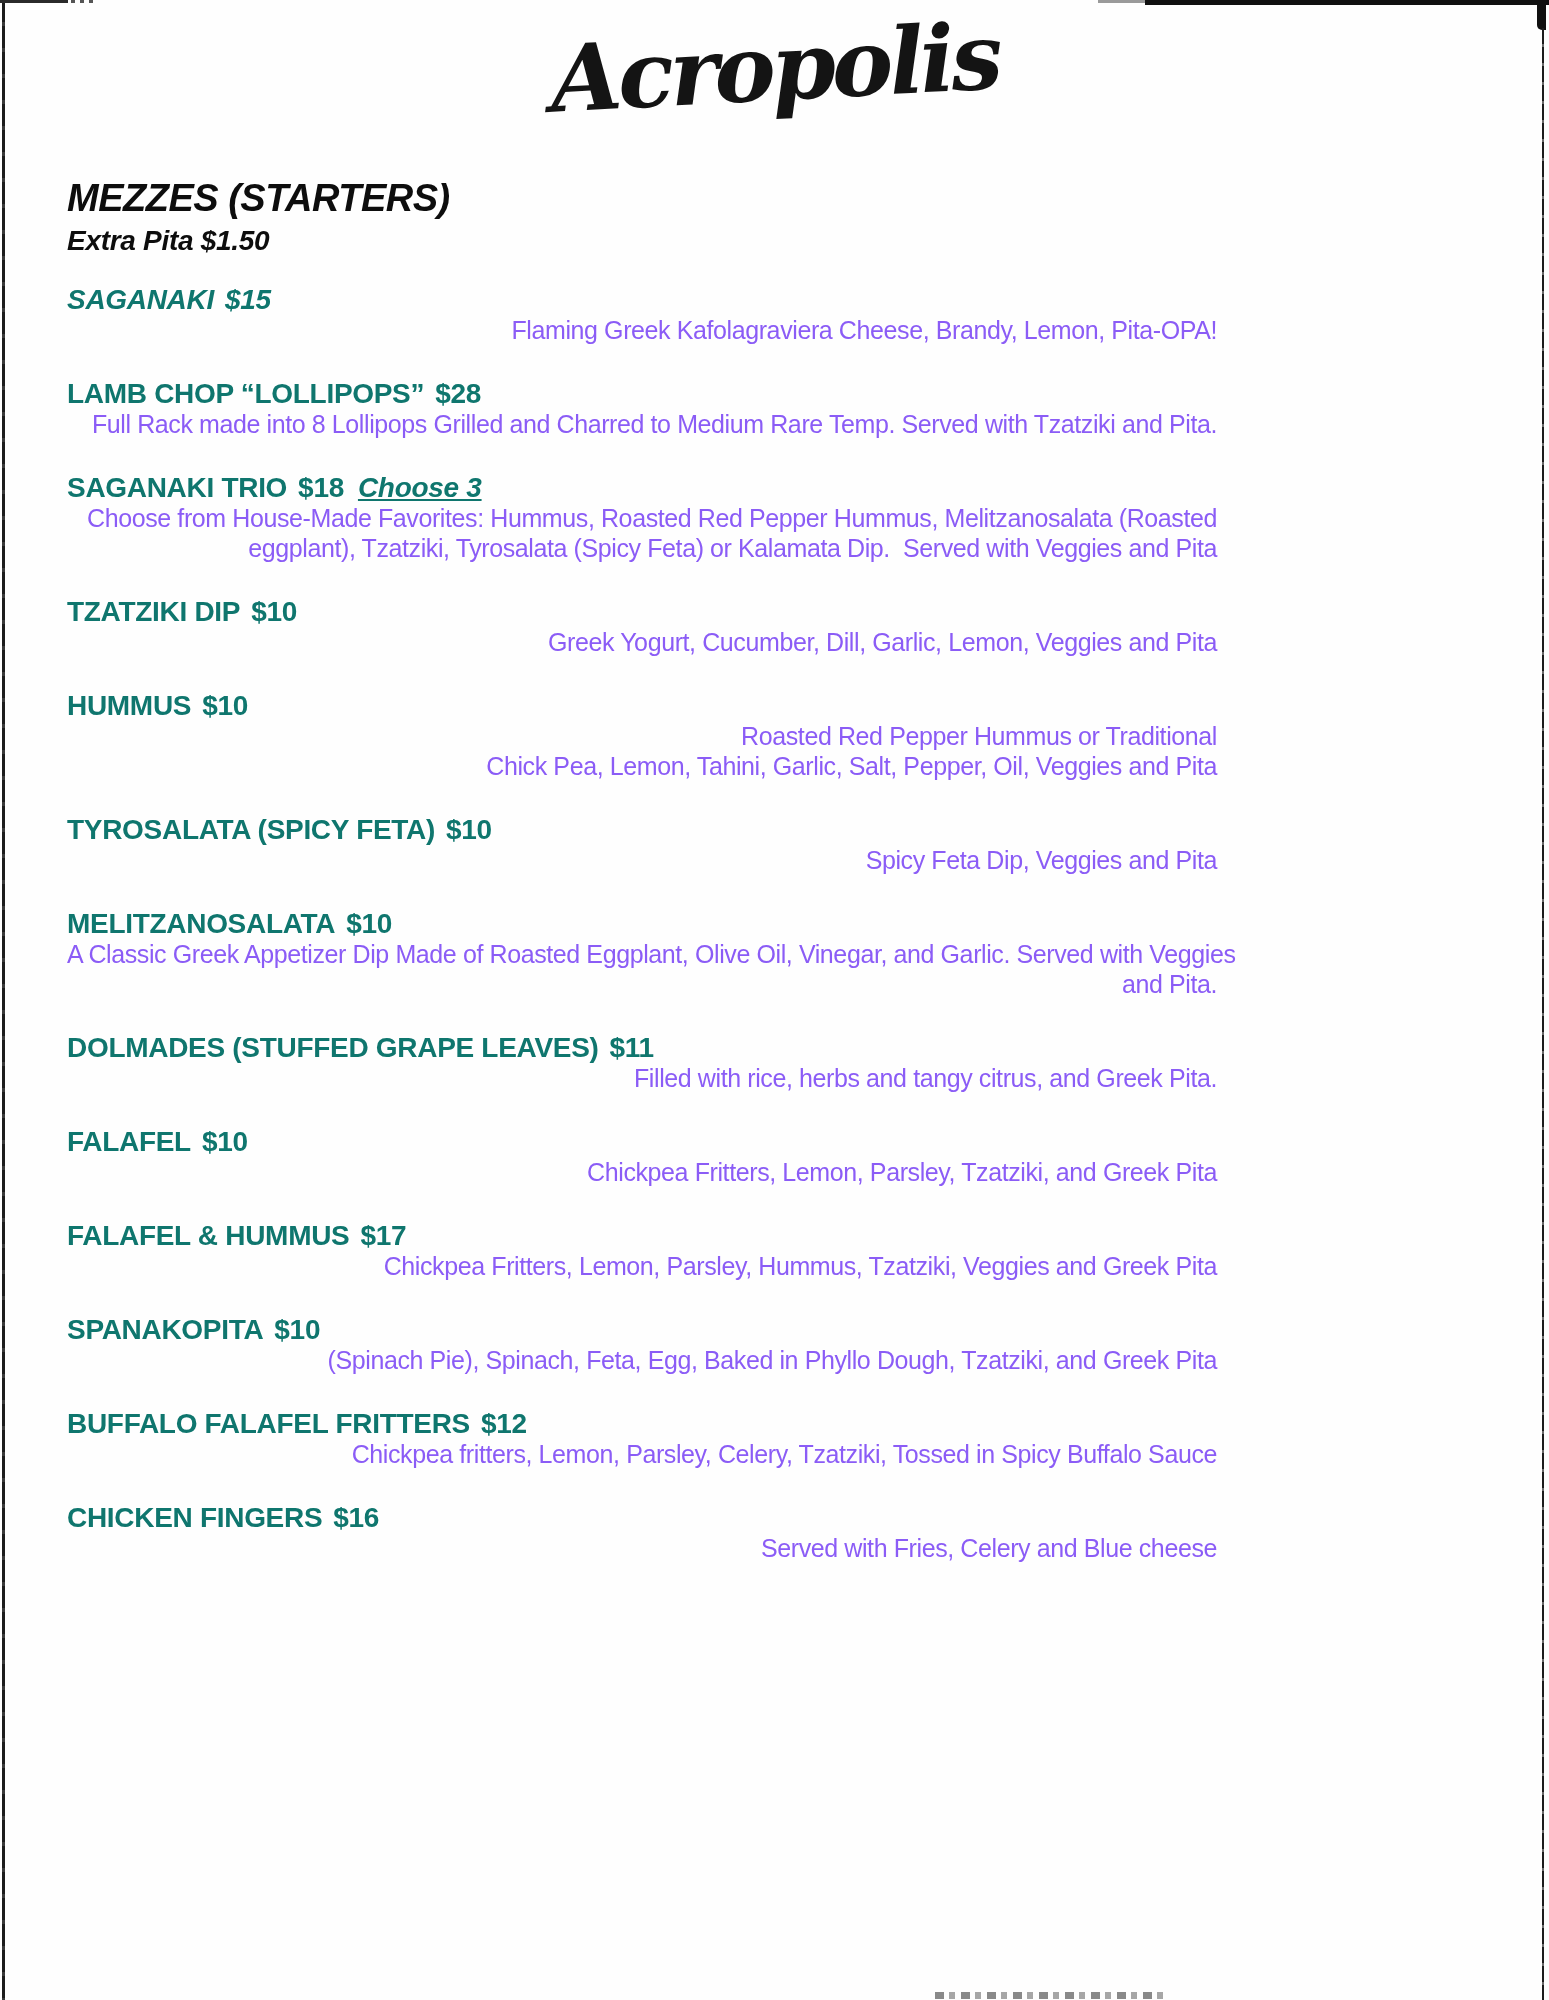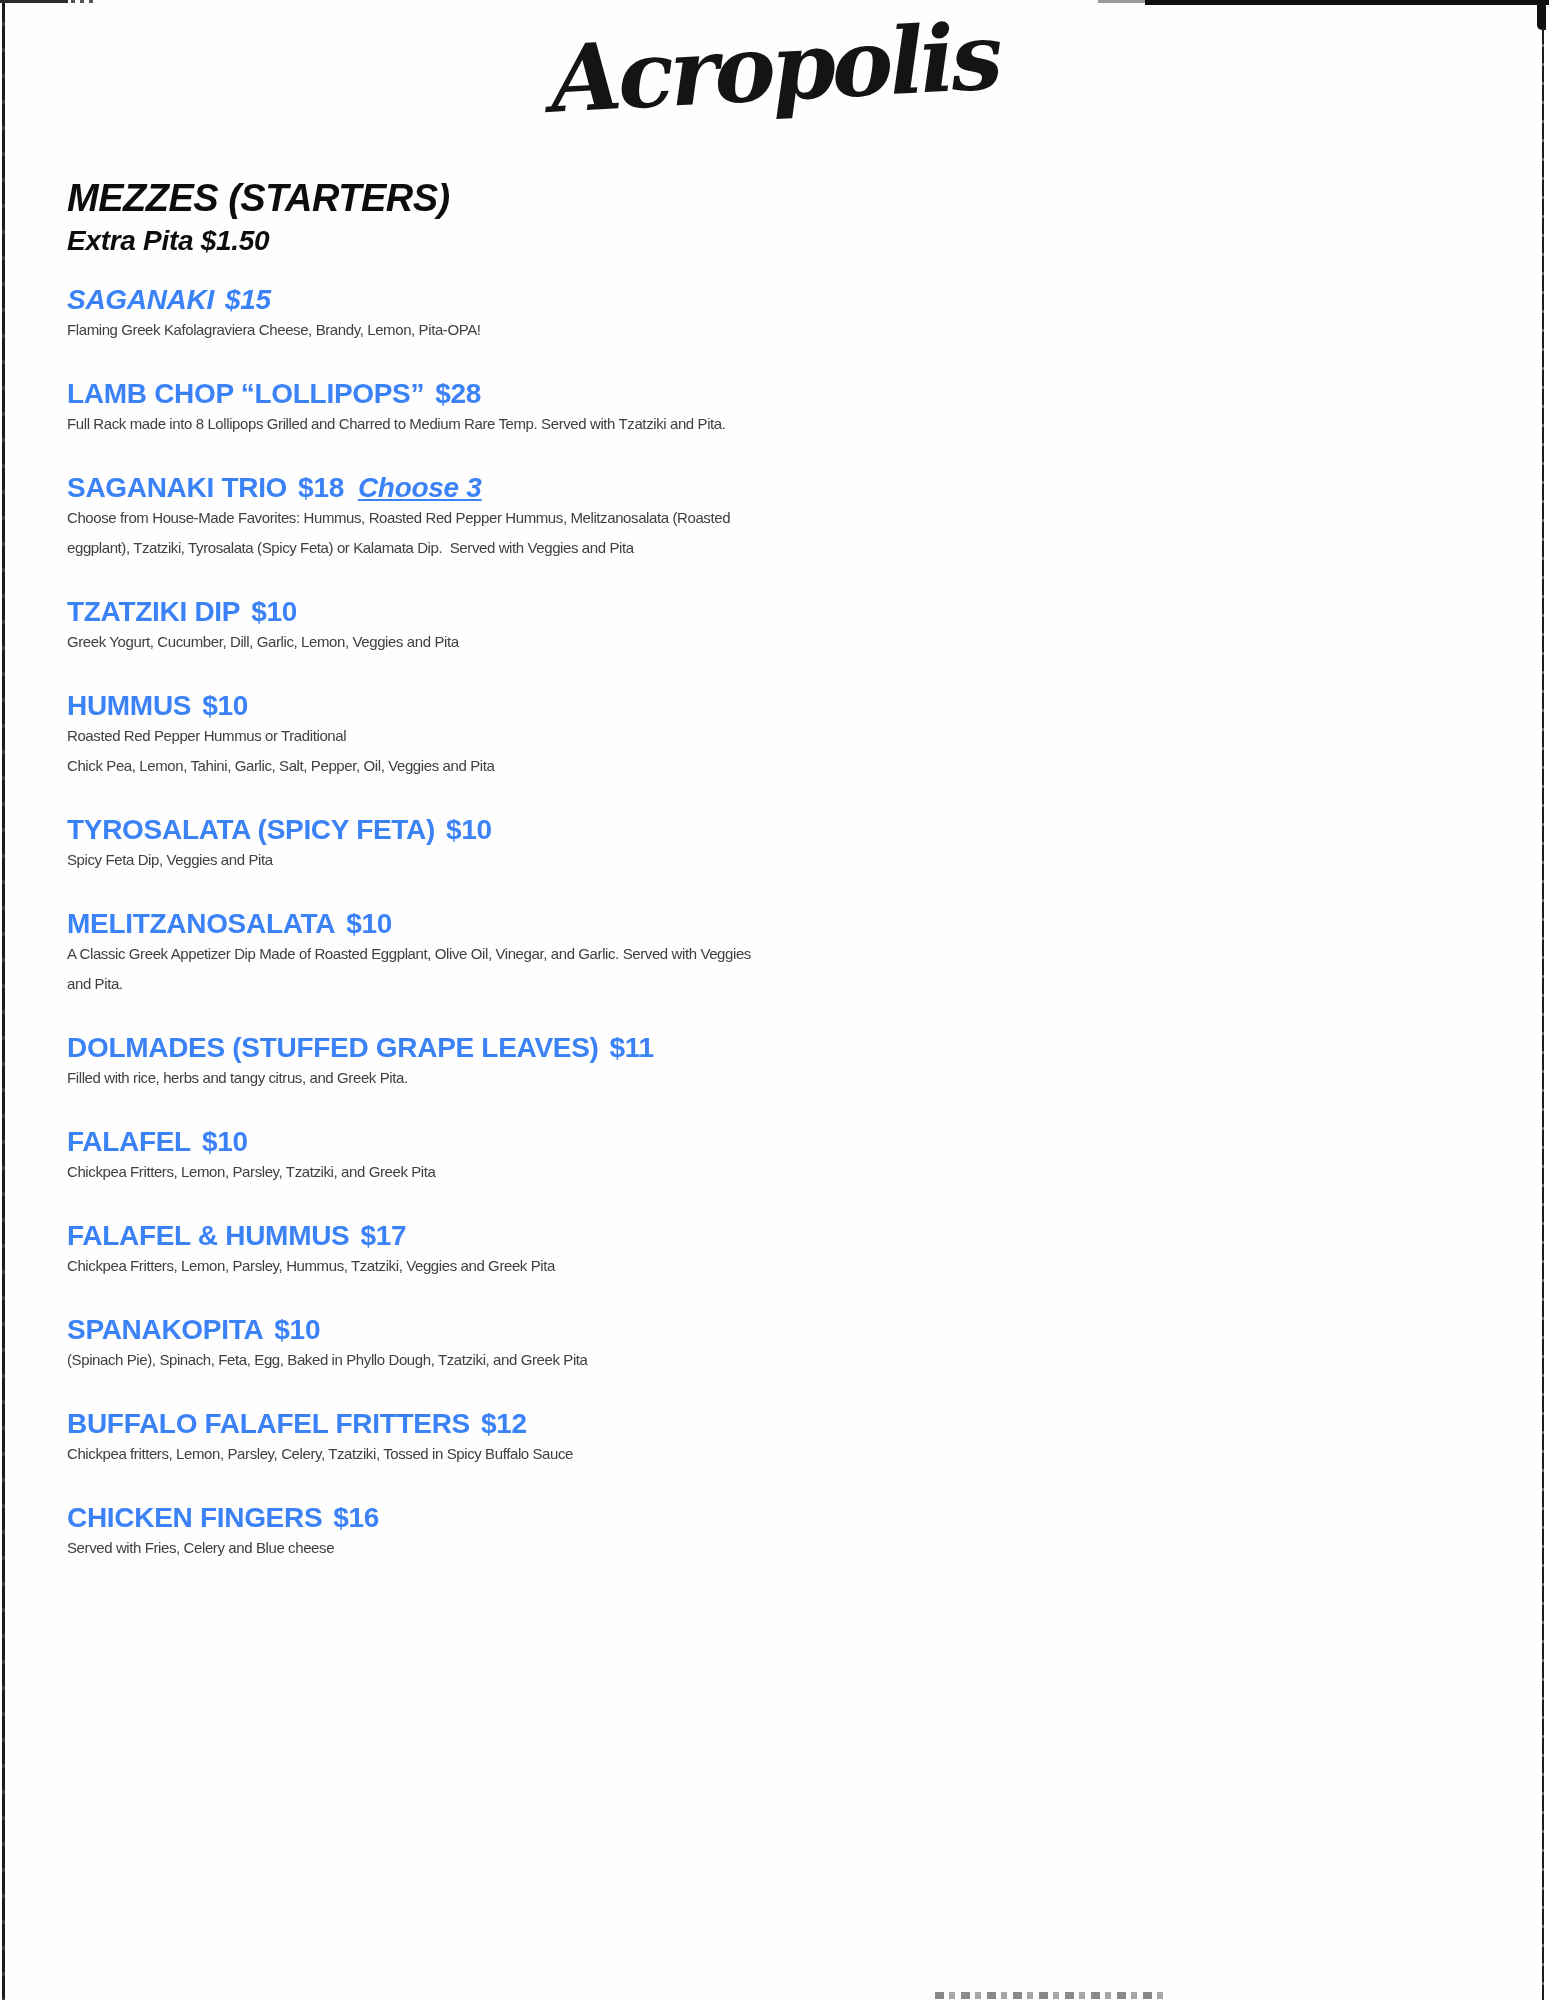--- a/index.html
+++ b/index.html
@@ -65,35 +65,36 @@
 
   .items { margin-top: 30px; }
   .item { margin-top: 34px; }
   .item:first-child { margin-top: 0; }
 
   .item-head {
     font-size: 28px;
     font-weight: bold;
     letter-spacing: -0.3px;
     line-height: 30px;
-    color: #3b82f6;
+    color: #0f766e;
     white-space: pre;
     margin-top: 16px;
   }
   .item-head.italic { font-style: italic; }
   .item-price { margin-left: 11px; }
   .item-note { font-style: italic; margin-left: 14px; text-decoration: underline; }
 
   .item-desc { margin-top: 0; }
   .desc-line {
-    font-size: 15px;
+    font-size: 25px;
     letter-spacing: -0.4px;
     line-height: 30px;
-    color: #404040;
+    color: #8b5cf6;
     white-space: pre;
+    text-align: right;
   }
 </style>
 </head>
 <body>
 
 <div class="page">
 
   <div class="art art-left-edge"></div>
   <div class="art art-topleft-line"></div>
   <div class="art art-topleft-dots"></div>

